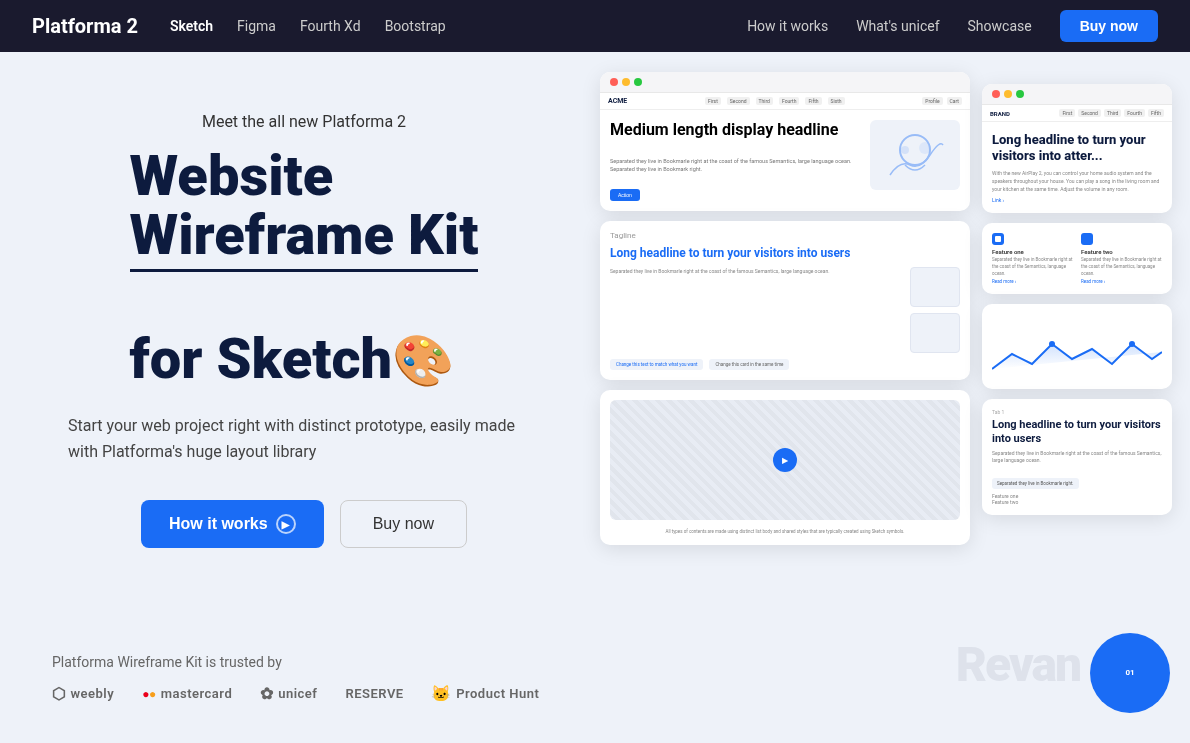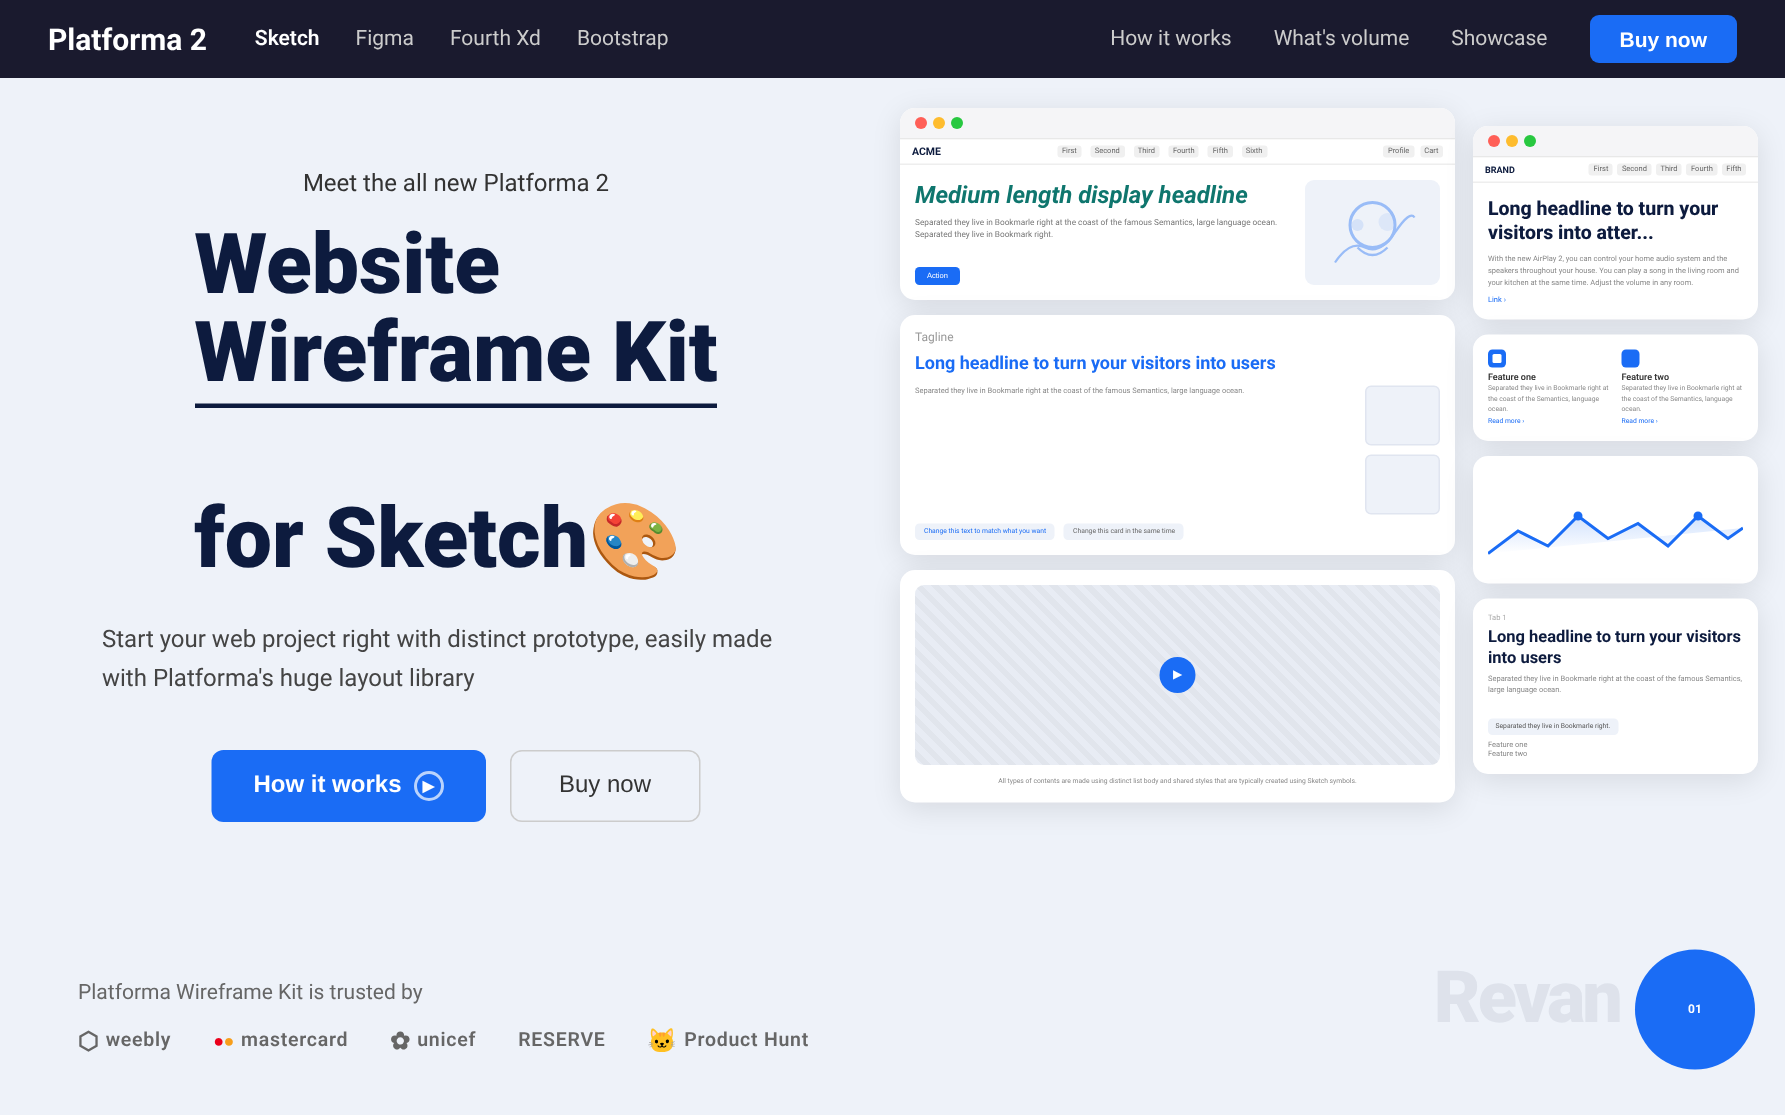--- a/index.html
+++ b/index.html
@@ -262,24 +262,23 @@
       padding: 10px;
     }
 
     
     .sc-card-hero {
       width: 370px;
     }
     .sc-hero-headline {
       font-size: 16px;
       font-weight: 700;
-      color: #0f766e;
+      color: #000000;
       line-height: 1.2;
-      margin-bottom: 6px;
-      font-style: italic;
+      margin-bottom: 18px;
     }
     .sc-hero-content {
       display: flex;
       gap: 10px;
       align-items: flex-start;
     }
     .sc-hero-text {
       flex: 1;
     }
     .sc-hero-desc {
@@ -407,21 +406,21 @@
 <nav>
   <div class="nav-logo">Platforma 2</div>
   <div class="nav-left-links">
     <a class="active">Sketch</a>
     <a>Figma</a>
     <a>Fourth Xd</a>
     <a>Bootstrap</a>
   </div>
   <div class="nav-right-links">
     <a>How it works</a>
-    <a>What's volume</a>
+    <a>What's unicef</a>
     <a>Showcase</a>
     <button class="btn-buynow">Buy now</button>
   </div>
 </nav>
 
 <div class="main-wrapper">
 
   <div class="hero-left">
     <p class="hero-subtitle">Meet the all new Platforma 2</p>
     <h1 class="hero-title">

